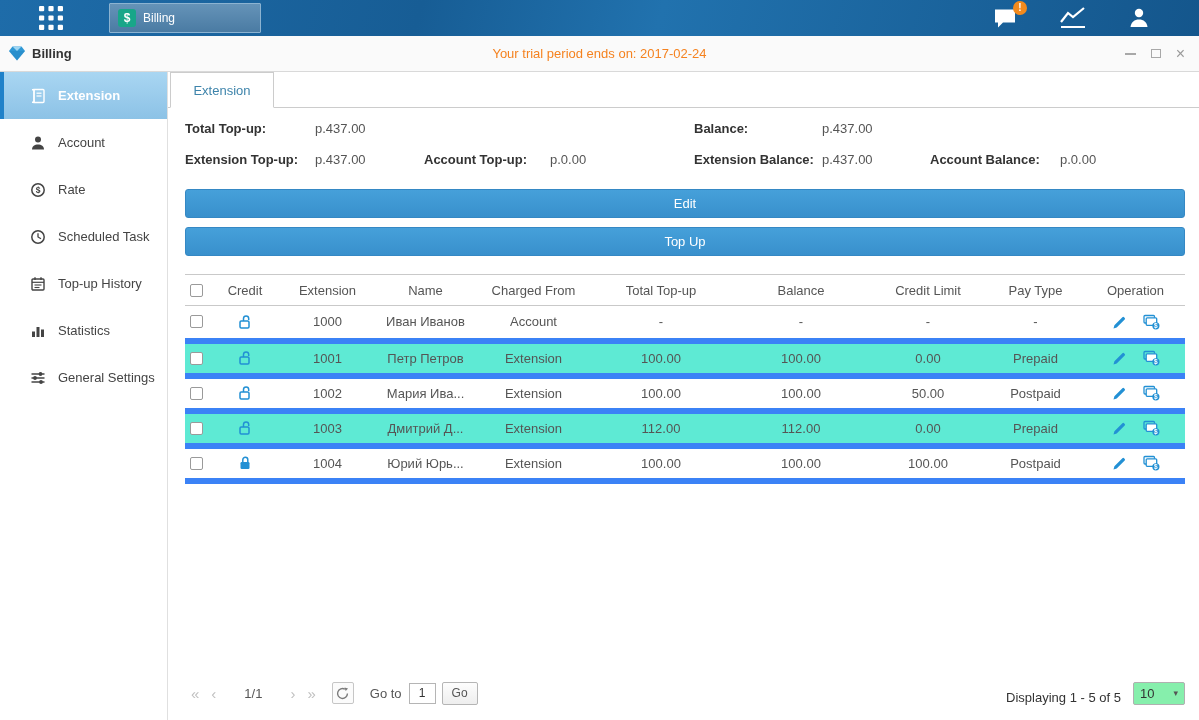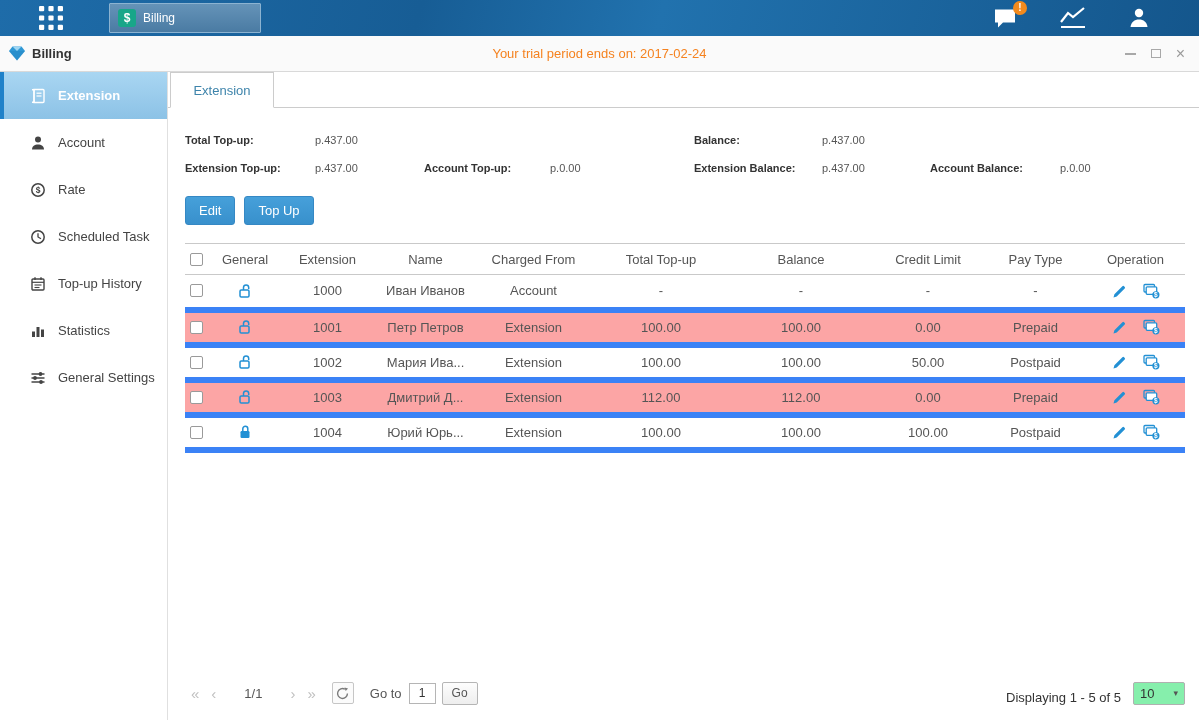--- a/index.html
+++ b/index.html
@@ -76,44 +76,44 @@
   .tab {
     width:104px; display:flex; align-items:center; justify-content:center;
     font-size:13px; color:#3e84ab; background:#fff; cursor:pointer;
     border:1px solid #ccc; border-bottom:1px solid #fff; margin-bottom:-1px;
   }
   .content { flex:1; display:flex; flex-direction:column; padding:0 14px 0 17px; min-height:0; }
 
   
   .summary {
     display:grid; grid-template-columns:130px 109px 126px 144px 128px 108px 130px auto;
-    row-gap:16px; margin-top:26px; font-size:11px; align-items:center;
+    row-gap:16px; margin-top:13px; font-size:13px; align-items:center;
   }
   .summary .lbl { font-weight:bold; color:#333; }
   .summary .val { color:#555; }
   .g1{grid-column:1}.g2{grid-column:2}.g3{grid-column:3}.g4{grid-column:4}
   .g5{grid-column:5}.g6{grid-column:6}.g7{grid-column:7}.g8{grid-column:8}
 
   
-  .btnrow { margin-top:22px; display:flex; gap:9px; }
+  .btnrow { margin-top:22px; display:flex; gap:9px;flex-direction:column; }
   .btn {
     background:linear-gradient(#46a0da,#3890cc); color:#fff; font-size:13px;
     border:1px solid #3588c4; border-radius:3px; padding:6px 13px; cursor:pointer;
     font-family:"Liberation Sans", sans-serif;
   }
 
   
   .tbl-wrap { margin-top:18px; }
   table { width:100%; border-collapse:collapse; table-layout:fixed; font-size:13px; color:#555; }
   thead th {
     border-top:1px solid #c9c9c9; border-bottom:1px solid #c9c9c9;
     height:31px; font-weight:normal; color:#555; text-align:center;
   }
   tbody td { height:35px; text-align:center; border-bottom:6px solid #3b82f6; overflow:hidden; white-space:nowrap; text-overflow:ellipsis; }
-  tr.alt { background:#fca5a5; }
+  tr.alt { background:#5eead4; }
   .cb {
     width:13px; height:13px; border:1px solid #9a9a9a; border-radius:2px;
     background:#fff; margin-left:4px; cursor:pointer;
   }
   .status-icon { display:inline-flex; vertical-align:middle; }
   .ops .op { display:inline-flex; vertical-align:middle; margin:0 8px; cursor:pointer; }
 
   .spacer { flex:1; }
 
   
@@ -336,21 +336,21 @@
                 <col style="width:140px">
                 <col style="width:114px">
               <col style="width:101px">
                 <col style="width:99px">
             </colgroup>
             <thead>
                 <tr id="head-row">
                   <th class="col-cb">
                     <div class="cb"></div>
                   </th>
-                  <th>General</th>
+                  <th>Credit</th>
                   <th>Extension</th>
                   <th>Name</th>
                   <th>Charged From</th>
                   <th>Total Top-up</th>
                   <th>Balance</th>
                   <th>Credit Limit</th>
                   <th>Pay Type</th>
                   <th>Operation</th>
                 </tr>
               </thead>

